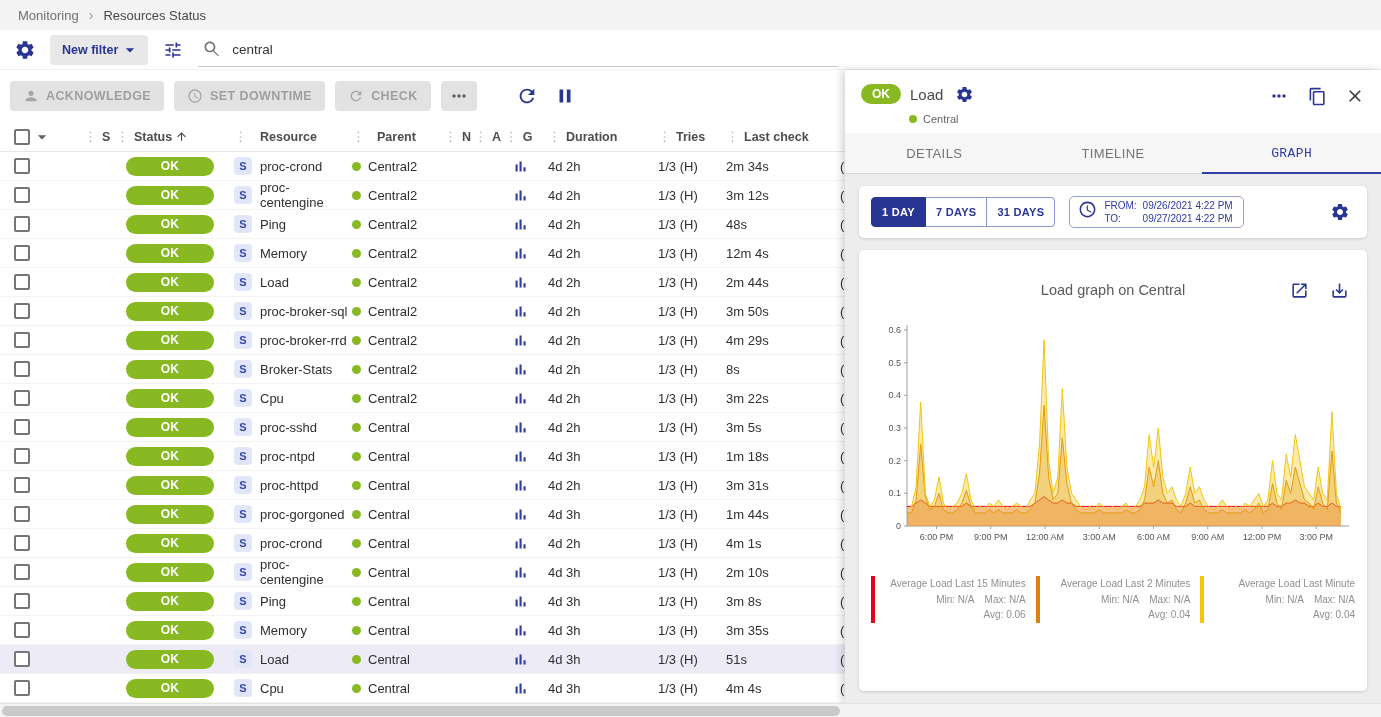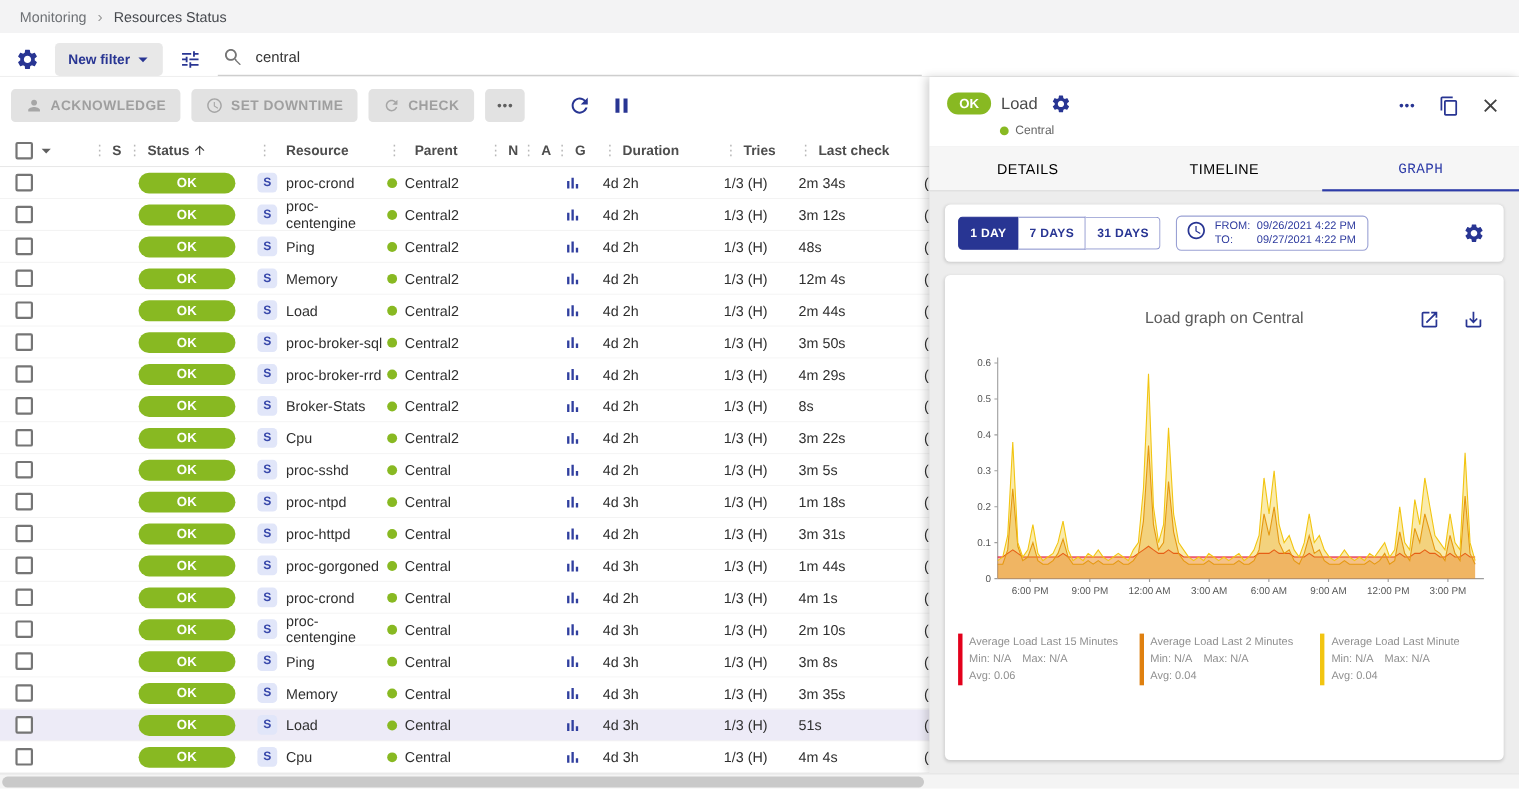--- a/index.html
+++ b/index.html
@@ -8,21 +8,21 @@
   body{
     width:1381px; height:717px; overflow:hidden; background:#fff;
     font-family:"Liberation Sans", sans-serif; color:#333;
   }
   
   .breadcrumb-bar{ height:30px; background:#f3f3f4; display:flex; align-items:center; gap:10px; padding:0 18px; font-size:13px; }
   .bc-link{ color:#6e7175; cursor:pointer; }
   .bc-sep{ color:#9a9a9a; font-size:14px; }
   .bc-current{ color:#45484d; }
   
-  .filter-bar{ height:40px; background:#fff; display:flex; align-items:flex-end; gap:10px; padding:0 10px; border-bottom:1px solid #efefef; }
+  .filter-bar{ height:40px; background:#fff; display:flex; align-items:center; gap:10px; padding:0 10px; border-bottom:1px solid #efefef; }
   .icon-btn{ display:inline-flex; align-items:center; justify-content:center; width:30px; height:30px; cursor:pointer; color:var(--accent); flex:0 0 auto; }
   .new-filter-btn{ display:inline-flex; align-items:center; gap:2px; background:#e8e8e8; border:none; border-radius:4px; height:30px; padding:0 8px 0 12px; color:var(--accent); font-size:12.5px; font-weight:bold; cursor:pointer; font-family:inherit; }
   .search-wrap{ display:flex; align-items:center; gap:8px; width:640px; height:34px; border-bottom:1px solid #c9c9c9; padding:0 4px; }
   .search-input{ border:none; outline:none; background:transparent; flex:1; font-size:13.5px; color:#333; font-family:inherit; }
   
   .content{ position:relative; height:633px; }
   .table-area{ width:845px; height:100%; overflow:hidden; }
   
   .action-bar{ display:flex; align-items:center; gap:10px; padding:11px 10px; height:52px; }
   .act-btn{ display:inline-flex; align-items:center; gap:7px; height:30px; padding:0 13px; border:none; border-radius:4px; background:#e2e2e2; color:#9f9f9f; font-size:12.5px; font-weight:bold; letter-spacing:.4px; cursor:default; font-family:inherit; }
@@ -60,41 +60,41 @@
   .panel-header{ background:#fff; padding:12px 12px 8px 16px; display:flex; justify-content:space-between; }
   .ph-row1{ display:flex; align-items:center; gap:9px; }
   .badge-sm{ min-width:40px; height:20px; border-radius:10px; background:var(--ok); color:#fff; font-size:12px; font-weight:bold; display:inline-flex; align-items:center; justify-content:center; padding:0 10px; }
   .panel-title{ font-size:15px; color:#4a4a4a; }
   .ph-row2{ display:flex; align-items:center; gap:6px; margin:7px 0 0 48px; font-size:11px; color:#666; }
   .pdot-sm{ width:8px; height:8px; border-radius:50%; background:var(--ok); }
   .ph-right{ display:flex; gap:10px; align-items:flex-start; }
   .ph-right .icon-btn{ width:28px; height:28px; }
   .close-btn{ color:#424242; }
   .panel-tabs{ display:flex; background:#f6f6f6; border-bottom:1px solid #d9d9d9; }
-  .tab{ flex:1; height:40px; display:flex; align-items:center; justify-content:center; font-size:13px; letter-spacing:.4px; color:#000000; cursor:pointer; position:relative; }
+  .tab{ flex:1; height:40px; display:flex; align-items:center; justify-content:center; font-size:13px; letter-spacing:.4px; color:#737373; cursor:pointer; position:relative; }
   .tab.active{ color:#2e3ca8;font-family:Liberation Mono, monospace; }
   .tab.active::after{ content:''; position:absolute; left:0; right:0; bottom:-1px; height:2px; background:#2e3ca8; }
   .panel-content{ flex:1; overflow:hidden; padding:12px 14px; display:flex; flex-direction:column; gap:12px; }
   .card{ background:#ffffff; border-radius:5px; box-shadow:0 1px 3px rgba(0,0,0,.15); }
   .time-card{ display:flex; align-items:center; gap:14px; padding:10px 12px; }
   .btn-group{ display:flex; }
   .tb{ height:30px; padding:0 10px; font-size:11px; font-weight:bold; letter-spacing:.3px; color:var(--accent); background:#fff; border:1px solid #8f97cf; cursor:pointer; font-family:inherit; }
   .tb + .tb{ border-left:none; }
   .tb:first-child{ border-radius:4px 0 0 4px; }
   .tb:last-child{ border-radius:0 4px 4px 0; }
   .tb.active{ background:var(--accent); color:#fff; border-color:var(--accent); }
   .date-chip{ display:flex; align-items:flex-start; gap:7px; border:1px solid #9aa1d4; border-radius:5px; padding:3px 10px 3px 8px; color:#2d3a9e; cursor:pointer; }
   .date-lines{ font-size:10px; display:grid; grid-template-columns:auto auto; column-gap:6px; row-gap:2px; }
   .date-lines .dl-val{ text-align:right; }
   .graph-card{ flex:1; padding:22px 12px; display:flex; flex-direction:column; }
   .graph-title-row{ display:flex; align-items:center; justify-content:center; position:relative; margin-top:10px; }
   .graph-title{ font-size:14.5px; color:#5a5a5a; }
   .gt-icons{ position:absolute; right:4px; top:-4px; display:flex; gap:16px; }
   .chart{ margin-top:20px; }
-  .legend{ display:flex; gap:10px; margin-top:12px; }
+  .legend{ display:flex; gap:10px; margin-top:12px;text-align:right; }
   .legend-item{ flex:1; border-left:4px solid #ccc; padding-left:6px; font-size:10px; color:#8f8f8f; line-height:1.55; }
   .lg-max{ margin-left:10px; }
   
   .hscrollbar{ height:14px; background:#f4f4f4; border-top:1px solid #e3e3e3; position:relative; }
   .hthumb{ position:absolute; top:2px; left:2px; width:838px; height:10px; border-radius:5px; background:#c9c9c9; cursor:pointer; }
 </style>
 </head>
 <body>
 
 <div class="app">

